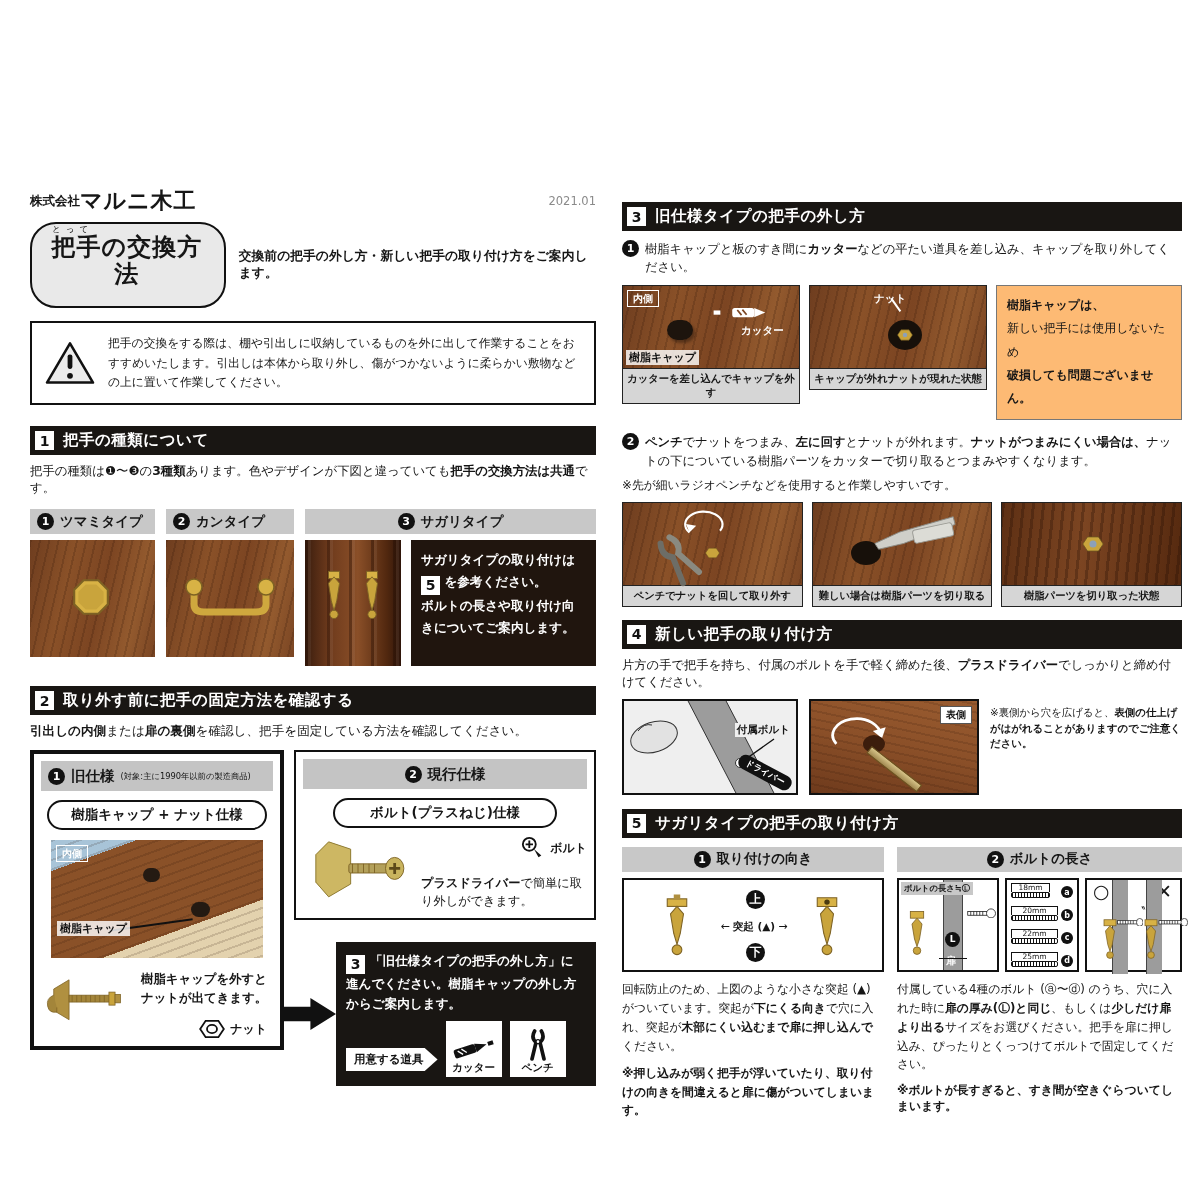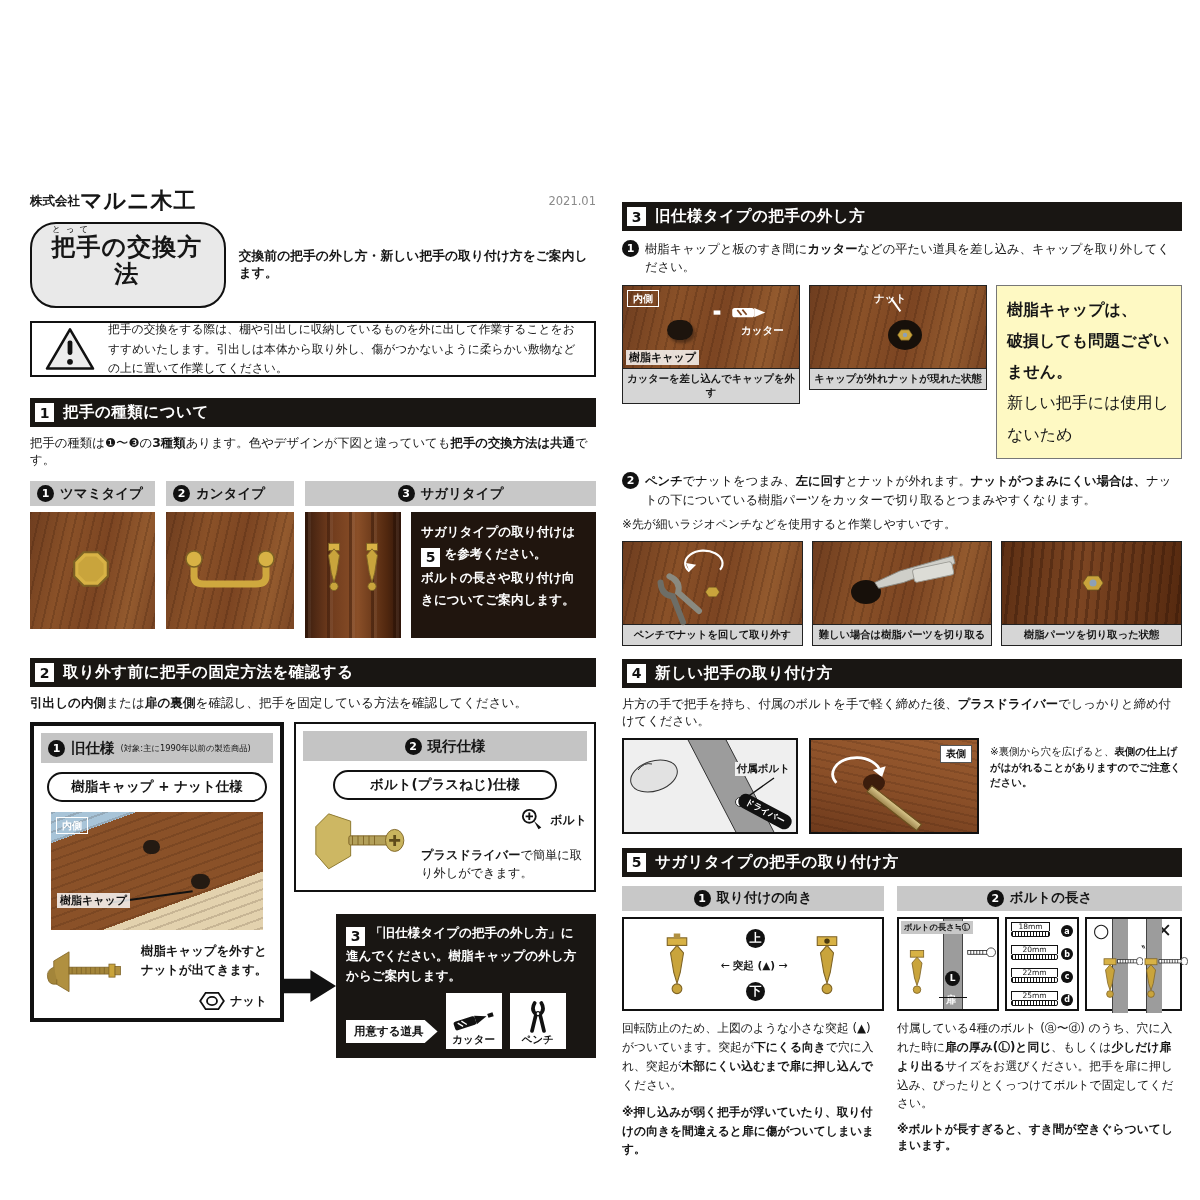--- a/index.html
+++ b/index.html
@@ -42,21 +42,21 @@
     </div>
 
     <div style="display:flex;align-items:center;gap:13px;margin-top:10px">
       <div style="border:2.5px solid #111;border-radius:26px;background:#e9e9e9;padding:1px 16px 19px 14px;text-align:center">
         <div style="font-size:8.5px;letter-spacing:5px;text-align:left;padding-left:6px;line-height:1.1">とって</div>
         <div style="font-size:24px;font-weight:bold;line-height:1.1;letter-spacing:1px">把手の交換方法</div>
       </div>
       <div style="font-size:12.8px;font-weight:bold">交換前の把手の外し方・新しい把手の取り付け方をご案内します。</div>
     </div>
 
-    <div style="display:flex;align-items:center;border:2px solid #111;margin-top:13px;height:56px">
+    <div style="display:flex;align-items:center;border:2px solid #111;margin-top:13px;height:84px">
       <div style="flex:0 0 76px;display:flex;justify-content:center">
         <svg width="52" height="46" viewBox="0 0 60 54">
             <path d="M30 4 L57 50 H3 Z" fill="#ececec" stroke="#111" stroke-width="3" stroke-linejoin="round"></path>
             <rect x="27.2" y="17" width="5.6" height="17" rx="2.5" fill="#111"></rect>
             <circle cx="30" cy="42" r="3.4" fill="#111"></circle>
           </svg>
       </div>
       <div class="rich" style="font-size:11.8px;line-height:1.62;padding-right:10px">把手の交換をする際は、棚や引出しに収納しているものを外に出して作業することをおすすめいたします。引出しは本体から取り外し、傷がつかないように柔らかい敷物などの上に置いて作業してください。</div>
     </div>
 
@@ -262,24 +262,24 @@
           <span class="photolabel-w" style="left:64px;top:6px">ナット</span>
           <div style="position:absolute;left:78px;top:34px;width:34px;height:30px;border-radius:50%;background:#17100a"></div>
           <svg width="16" height="14" viewBox="0 0 28 22" style="position:absolute;left:87px;top:42px">
               <polygon points="7,2 21,2 27,11 21,20 7,20 1,11" fill="#c9a43c" stroke="#6b5420"></polygon>
               <circle cx="14" cy="11" r="4" fill="#8ca0b8"></circle>
             </svg>
           <div class="leader" style="left:78px;top:18px;width:16px;height:1.5px;background:#fff;transform:rotate(55deg)"></div>
         </div>
         <div class="caption">キャップが外れナットが現れた状態</div>
       </div>
-      <div style="flex:1;background:#fef9c3;border:1px solid #777;padding:8px 10px;font-size:16px;line-height:1.95">
+      <div style="flex:1;background:#fdba74;border:1px solid #777;padding:8px 10px;font-size:12px;line-height:1.95">
         <div class="rich"><b>樹脂キャップは、</b></div>
+        <div class="rich">新しい把手には使用しないため</div>
         <div class="rich"><b>破損しても問題ございません。</b></div>
-        <div class="rich">新しい把手には使用しないため</div>
       </div>
     </div>
 
     <div style="display:flex;gap:6px;margin-top:13px;align-items:flex-start">
       <span class="bcircle">2</span>
       <span class="rich" style="font-size:12.3px;line-height:1.55"><b>ペンチ</b>でナットをつまみ、<b>左に回す</b>とナットが外れます。<b>ナットがつまみにくい場合は、</b>ナットの下についている樹脂パーツをカッターで切り取るとつまみやすくなります。</span>
     </div>
     <div style="font-size:11.8px;margin-top:7px">※先が細いラジオペンチなどを使用すると作業しやすいです。</div>
     <div style="display:flex;gap:9px;margin-top:8px">
       <div style="flex:1">

